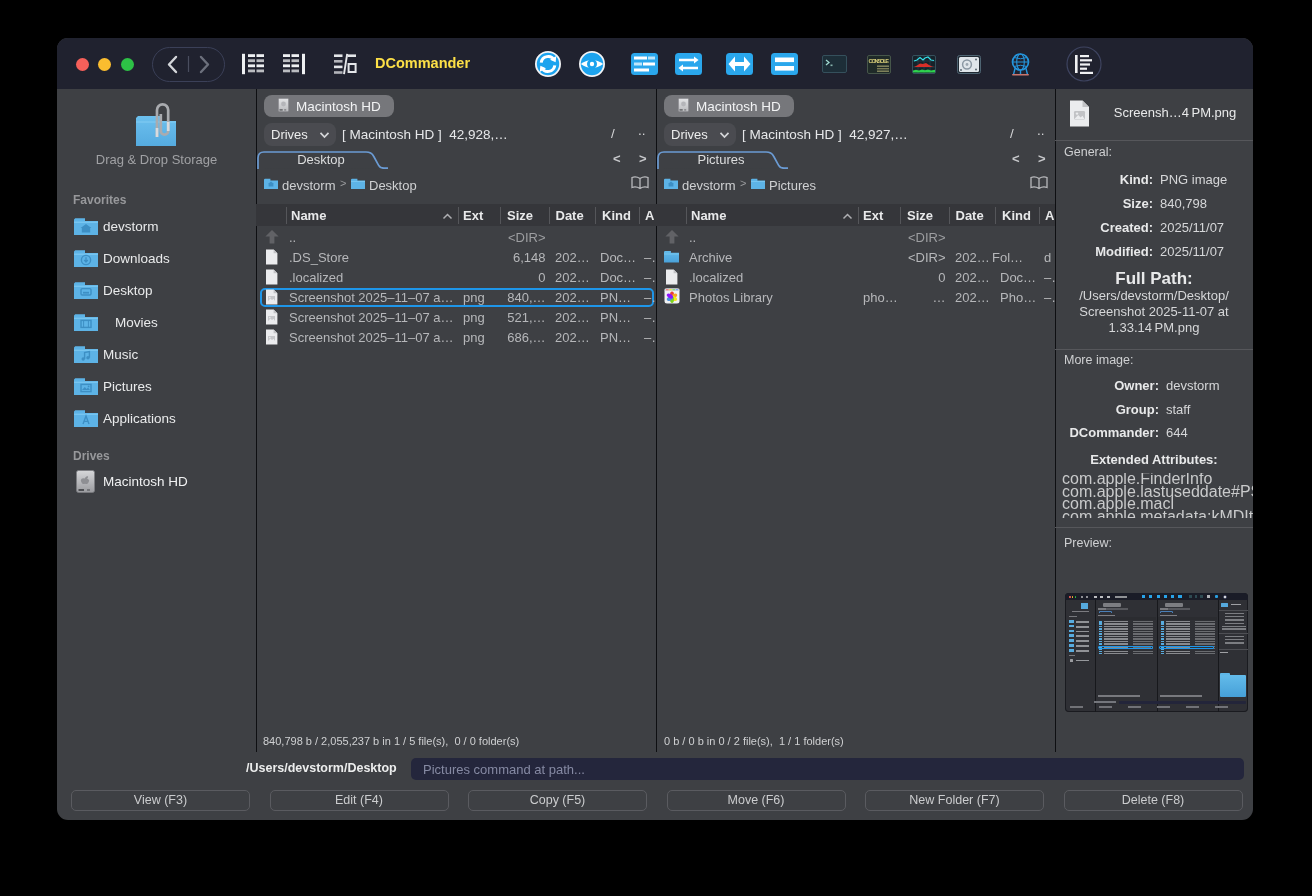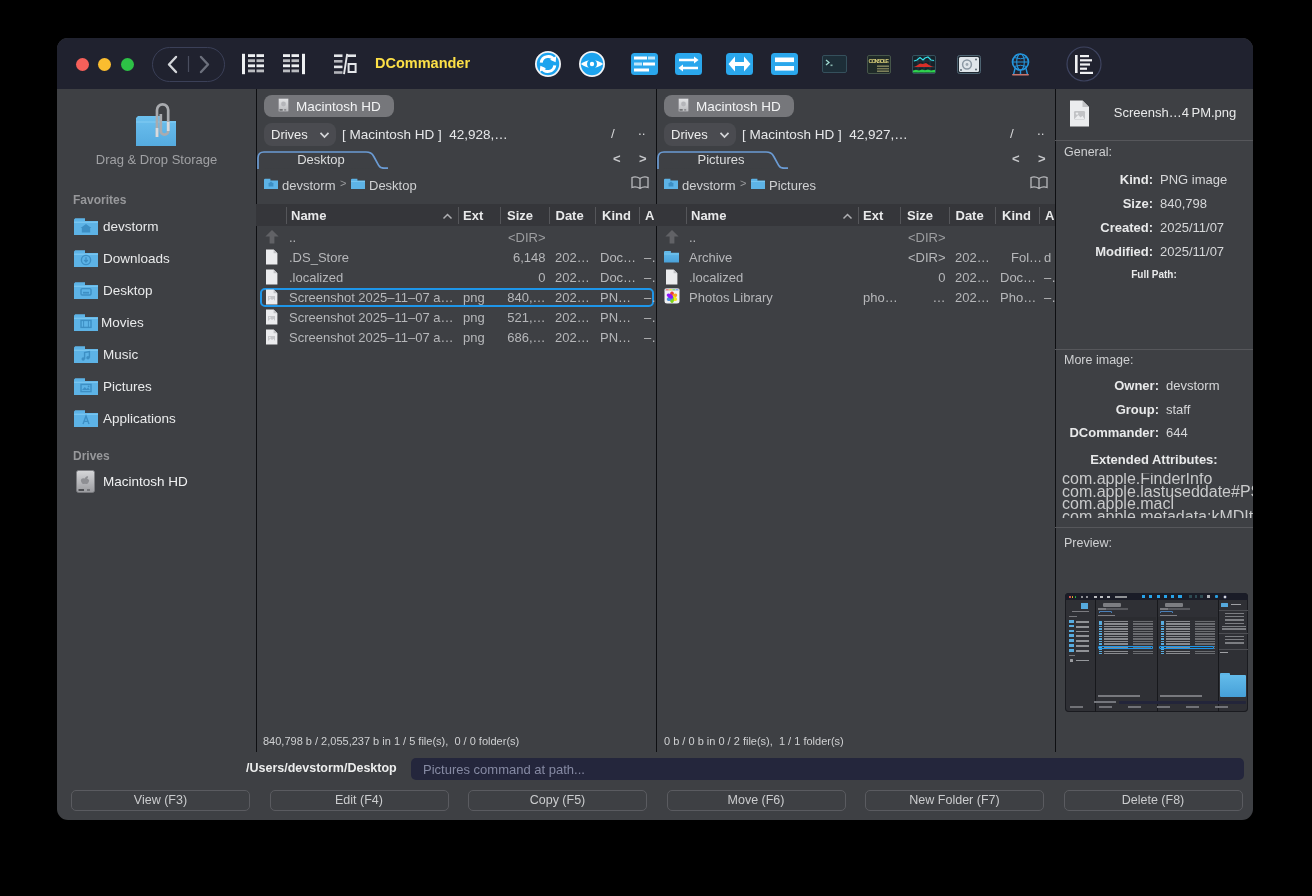--- a/index.html
+++ b/index.html
@@ -223,21 +223,21 @@
     <rect x="9" y="10.8" width="6" height="1.8" fill="#3d8fc4"></rect>
   </svg>
   <div class="abs" style="left:46px;top:245px;font-size:13.5px;color:#e9eaeb;">Desktop</div>
   <svg class="abs" style="left:17px;top:275px;" width="24" height="19" viewBox="0 0 24 19">
     <path d="M0 4 L0 18 L24 18 L24 4 L11 4 L11 1.2 L1.2 1.2 L0 2.4 Z" fill="#5db3e6"></path>
     <path d="M0 4.6 L24 4.6 L24 6 L0 6 Z" fill="#83cdf4" opacity="0.7"></path>
     <rect x="7" y="7.4" width="10" height="7" fill="none" stroke="#3d8fc4" stroke-width="1.4"></rect>
     <line x1="9.6" y1="7.4" x2="9.6" y2="14.4" stroke="#3d8fc4" stroke-width="1"></line>
     <line x1="14.4" y1="7.4" x2="14.4" y2="14.4" stroke="#3d8fc4" stroke-width="1"></line>
   </svg>
-  <div class="abs" style="left:44px;top:277px;font-size:13.5px;color:#e9eaeb;">Movies</div>
+  <div class="abs" style="left:58px;top:277px;font-size:13.5px;color:#e9eaeb;">Movies</div>
   <svg class="abs" style="left:17px;top:307px;" width="24" height="19" viewBox="0 0 24 19">
     <path d="M0 4 L0 18 L24 18 L24 4 L11 4 L11 1.2 L1.2 1.2 L0 2.4 Z" fill="#5db3e6"></path>
     <path d="M0 4.6 L24 4.6 L24 6 L0 6 Z" fill="#83cdf4" opacity="0.7"></path>
     <path d="M10.6 14 L10.6 7.6 L15.4 6.6 L15.4 12.8" stroke="#3d8fc4" stroke-width="1.4" fill="none"></path>
     <circle cx="9.2" cy="14" r="1.7" fill="#3d8fc4"></circle>
       <circle cx="14" cy="12.8" r="1.7" fill="#3d8fc4"></circle>
   </svg>
   <div class="abs" style="left:46px;top:309px;font-size:13.5px;color:#e9eaeb;">Music</div>
   <svg class="abs" style="left:17px;top:339px;" width="24" height="19" viewBox="0 0 24 19">
     <path d="M0 4 L0 18 L24 18 L24 4 L11 4 L11 1.2 L1.2 1.2 L0 2.4 Z" fill="#5db3e6"></path>
@@ -477,21 +477,21 @@
         <stop offset="0" stop-color="#64bbea"></stop>
             <stop offset="1" stop-color="#4aa2da"></stop>
           </linearGradient>
         </defs>
       <path d="M0 2.8 L0 12.4 L15 12.4 L15 2.8 L6.9 2.8 L6.9 0.9 L0.9 0.9 L0 1.8 Z" fill="url(#af)"></path>
       <path d="M0 3.4 L15 3.4 L15 4.4 L0 4.4 Z" fill="#85ccf2" opacity="0.7"></path>
     </svg>
     <div class="prow" style="left:33px;top:161px;">Archive</div>
     <div class="szr" style="left:200px;top:161px;width:89.5px;">&lt;DIR&gt;</div>
     <div class="prow" style="left:299px;top:161px;">202…</div>
-    <div class="prow" style="left:336px;top:161px;margin-left:19px;">Fol…</div>
+    <div class="prow" style="left:336px;top:161px;">Fol…</div>
     <div class="prow" style="left:388px;top:161px;">d</div>
 
     <svg class="abs" style="left:9px;top:180px;" width="13" height="16" viewBox="0 0 13 16">
       <path d="M1 0.5 L8.6 0.5 L12.4 4.3 L12.4 15.5 L1 15.5 Z" fill="#ebecee"></path>
       <path d="M8.6 0.5 L8.6 4.3 L12.4 4.3 Z" fill="#c2c3c6"></path>
     </svg>
     <div class="prow" style="left:33px;top:181px;">.localized</div>
     <div class="szr" style="left:200px;top:181px;width:89.5px;">0</div>
     <div class="prow" style="left:299px;top:181px;">202…</div>
     <div class="prow" style="left:344px;top:181px;">Doc…</div>
@@ -534,21 +534,22 @@
     <div class="abs hline" style="left:0;top:51px;width:198px;"></div>
     <div class="abs" style="left:9px;top:56px;font-size:12.5px;color:#cfd0d2;">General:</div>
     <div class="abs lbl" style="left:0px;top:83px;width:98px;text-align:right;font-size:13px;">Kind:</div>
     <div class="abs val" style="left:105px;top:83px;font-size:13px;">PNG image</div>
     <div class="abs lbl" style="left:0px;top:106.5px;width:98px;text-align:right;font-size:13px;">Size:</div>
     <div class="abs val" style="left:105px;top:106.5px;font-size:13px;">840,798</div>
     <div class="abs lbl" style="left:0px;top:130.5px;width:98px;text-align:right;font-size:13px;">Created:</div>
     <div class="abs val" style="left:105px;top:130.5px;font-size:13px;">2025/11/07</div>
     <div class="abs lbl" style="left:0px;top:154.5px;width:98px;text-align:right;font-size:13px;">Modified:</div>
     <div class="abs val" style="left:105px;top:154.5px;font-size:13px;">2025/11/07</div>
-    <div class="abs lbl" style="left:0px;top:179.5px;width:198px;text-align:center;font-size:10px;">Full Path:</div>
+    <div class="abs lbl" style="left:0px;top:179.5px;width:198px;text-align:center;font-size:17px;">Full Path:</div>
+    <div class="abs val" style="left:0px;top:198.5px;width:198px;text-align:center;font-size:13px;line-height:16px;">/Users/devstorm/Desktop/<br>Screenshot 2025-11-07 at<br>1.33.14 PM.png</div>
     <div class="abs hline" style="left:0;top:259.5px;width:198px;"></div>
     <div class="abs" style="left:9px;top:264px;font-size:12.5px;color:#cfd0d2;">More image:</div>
     <div class="abs lbl" style="left:0px;top:289px;width:104px;text-align:right;font-size:13px;">Owner:</div>
     <div class="abs val" style="left:111px;top:289px;font-size:13px;">devstorm</div>
     <div class="abs lbl" style="left:0px;top:312.5px;width:104px;text-align:right;font-size:13px;">Group:</div>
     <div class="abs val" style="left:111px;top:312.5px;font-size:13px;">staff</div>
     <div class="abs lbl" style="left:0px;top:336px;width:104px;text-align:right;font-size:13px;">DCommander:</div>
     <div class="abs val" style="left:111px;top:336px;font-size:13px;">644</div>
     <div class="abs lbl" style="left:0px;top:362.5px;width:198px;text-align:center;font-size:13px;">Extended Attributes:</div>
     <div class="abs small" style="left:7px;top:384px;width:191px;height:45px;overflow:hidden;line-height:12.5px;">com.apple.FinderInfo<br>com.apple.lastuseddate#PS<br>com.apple.macl<br>com.apple.metadata:kMDItemIsScr</div>

